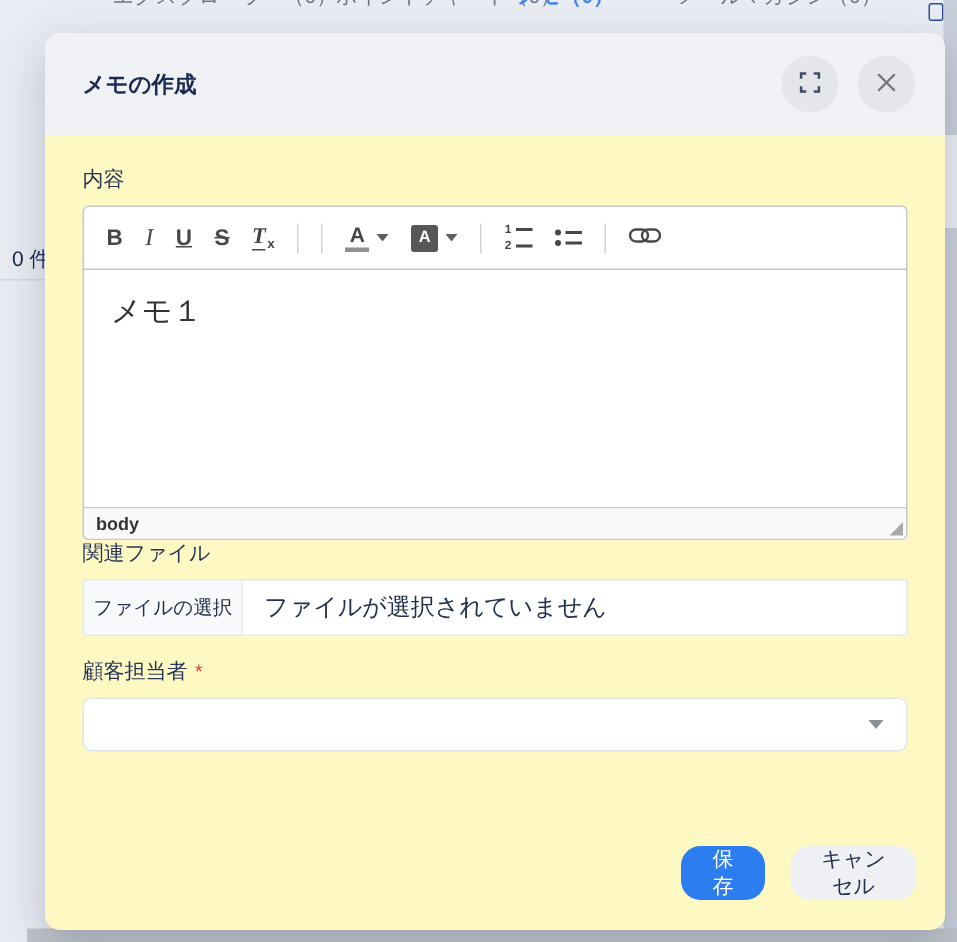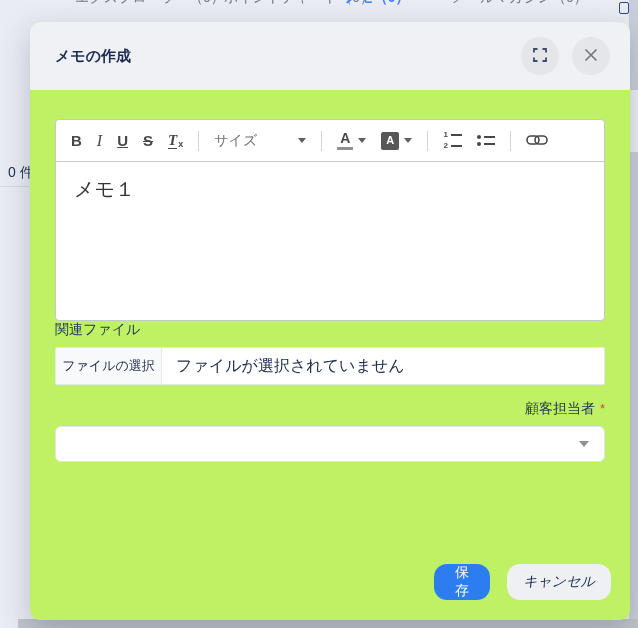--- a/index.html
+++ b/index.html
@@ -19,21 +19,21 @@
   .bg-corner-icon { position:absolute; top:2px; right:9px; width:10px; height:12px; border:1.5px solid #2b4a9b; border-radius:2px; background:transparent; }
   .bg-count { position:absolute; left:8px; top:164px; font-size:14px; color:#1c2b50; white-space:nowrap; }
   .bg-line { position:absolute; left:0; top:186px; width:30px; border-top:1px solid #d6d9de; }
   .bg-scrollbar { position:absolute; right:0; top:0; width:9px; height:620px; background:#c9cfda; }
   .bg-scroll-thumb { position:absolute; right:0; top:90px; width:9px; height:62px; background:#edeff3; }
   .bg-bottom-strip { position:absolute; left:18px; right:0; top:619px; height:9px; background:#c1c5cb; }
 
   
   .modal {
     position:absolute; left:30px; top:22px; width:600px; height:598px;
-    background:#bef264; border-radius:10px;
+    background:#fef9c3; border-radius:10px;
     box-shadow:0 10px 30px rgba(40,50,70,.25);
   }
   .modal-header {
     height:68px; background:#f0f1f5; border-radius:10px 10px 0 0;
     display:flex; align-items:center; padding:0 20px 0 25px;
   }
   .modal-title { font-size:15px; font-weight:bold; color:#1c2b50; }
   .header-actions { margin-left:auto; display:flex; gap:13px; }
   .circle-btn {
     width:38px; height:38px; border-radius:50%; background:#e5e6ea; border:none;
@@ -83,33 +83,33 @@
 
   
   .file-section { }
   .file-row { margin-top:8px; height:38px; border:1px solid #e3e8f0; border-radius:2px;
               display:flex; align-items:stretch; overflow:hidden; background:#fff; }
   .file-btn { width:106px; background:#f8f9fa; border:none; border-right:1px solid #e7e9ed;
               font-size:13px; color:#20304f; cursor:pointer; font-family:inherit; }
   .file-status { display:flex; align-items:center; padding-left:14px; font-size:16px; color:#20304f; }
 
   
-  .assignee-section { margin-top:15px;text-align:right; }
+  .assignee-section { margin-top:15px; }
   .select-box { position:relative; margin-top:8px; height:36px; border:1px solid #dfe5ef;
                 border-radius:6px; background:#fff; cursor:pointer; }
   .select-caret { position:absolute; right:15px; top:50%; margin-top:-3px; width:0; height:0;
                   border-left:5px solid transparent; border-right:5px solid transparent;
                   border-top:6px solid #8a8f98; }
 
   
   .modal-footer { position:absolute; right:19px; bottom:20px; display:flex; gap:17px; }
   .btn { height:36px; border:none; border-radius:13px; font-size:14px; cursor:pointer;
          font-family:inherit; padding:0 16px; }
   .btn-save { background:#2c7ef0; color:#fff; width:56px; }
-  .btn-cancel { background:#eef0f3; color:#20304f; width:104px;font-style:italic; }
+  .btn-cancel { background:#eef0f3; color:#20304f; width:84px; }
 </style>
 </head>
 <body>
 
 <div class="bg-tabs">
   <span class="bg-tab t1">エクスプローラー（0）</span>
   <span class="bg-tab t2">ポイントチャート（0）</span>
   <span class="bg-tab t3">メモ（0）</span>
   <span class="bg-tab t4">メールマガジン（0）</span>
 </div>
@@ -136,36 +136,33 @@
         <span>
           <svg width="16" height="16" viewBox="0 0 16 16" fill="none">
             <path d="M2.5 2.5 L13.5 13.5 M13.5 2.5 L2.5 13.5" stroke="#707680" stroke-width="1.6"></path>
           </svg>
         </span>
       </button>
     </div>
   </div>
 
   <div class="modal-body">
+    <div class="field-label">内容</div>
 
     <div class="editor">
       <div class="ed-toolbar">
         <button class="tb-btn g-bold">B</button>
         <button class="tb-btn g-italic">I</button>
         <button class="tb-btn g-under">U</button>
         <button class="tb-btn g-strike">S</button>
         <button class="tb-btn">
           <span class="g-tx">T</span>
           <span class="g-tx-sub">x</span>
         </button>
         <span class="tb-sep"></span>
-        <button class="size-select">
-          <span class="size-label">サイズ</span>
-          <span class="caret"></span>
-        </button>
         <span class="tb-sep"></span>
         <button class="tb-btn color-btn">
           <span class="fc-stack">
             <span class="fc-a">A</span>
             <span class="fc-bar"></span>
           </span>
           <span class="caret"></span>
         </button>
         <button class="tb-btn color-btn">
           <span class="bc-box">A</span>
@@ -202,20 +199,24 @@
             <svg width="22" height="12" viewBox="0 0 22 12" fill="none">
               <rect x="1" y="2" width="12" height="8" rx="4" stroke="#474747" stroke-width="1.6"></rect>
               <rect x="9" y="2" width="12" height="8" rx="4" stroke="#474747" stroke-width="1.6"></rect>
             </svg>
           </span>
         </button>
       </div>
       <div class="ed-content">
         <span>メモ１</span>
       </div>
+      <div class="ed-pathbar">
+        <span class="path-item">body</span>
+        <span class="resize-grip"></span>
+      </div>
     </div>
 
     <div class="file-section">
       <div class="field-label">関連ファイル</div>
       <div class="file-row">
         <button class="file-btn">ファイルの選択</button>
         <span class="file-status">ファイルが選択されていません</span>
       </div>
     </div>
 

